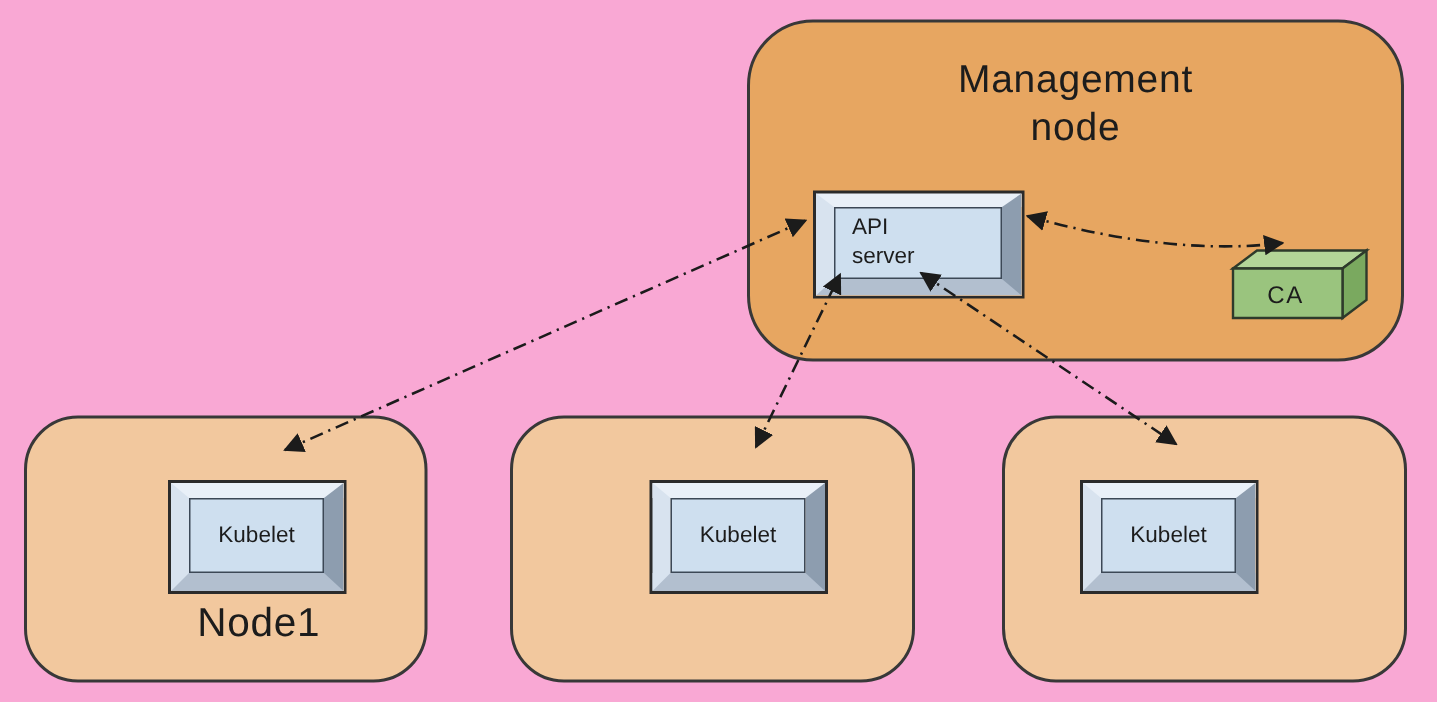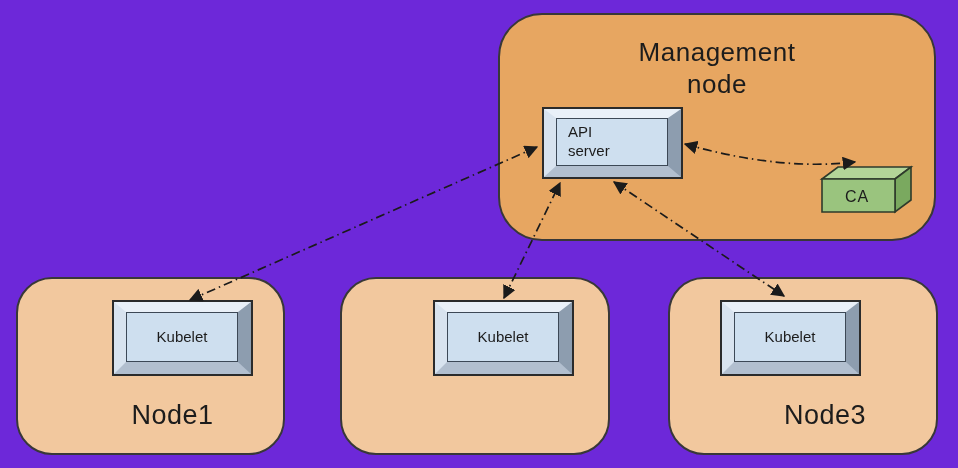--- a/index.html
+++ b/index.html
@@ -5,21 +5,21 @@
   html, body {
     margin: 0;
     padding: 0;
     background: #ffffff;
     font-family: "Liberation Sans", sans-serif;
   }
   .stage {
     position: relative;
     width: 958px;
     height: 468px;
-    background: #6d28d9;
+    background: #f9a8d4;
     overflow: hidden;
     color: var(--text, #1c1c1c);
   }
   .rounded-node {
     position: absolute;
     box-sizing: border-box;
     border: 2px solid var(--outline, #333333);
   }
   .management {
     left: 498px; top: 13px;
@@ -61,29 +61,30 @@
 
   
   .bevel {
     position: absolute;
     box-sizing: border-box;
     border-style: solid;
     border-color: var(--bevel-top, #E9F0F8) var(--bevel-right, #8D9DAF)
                   var(--bevel-bottom, #B2BFCF) var(--bevel-left, #D8E3EF);
     box-shadow: 0 0 0 2px #2b2b2b;
     background: transparent;
+    margin-top: 20px;
   }
   .api-box {
     left: 44px; top: 94px;
     width: 137px; height: 68px;
     border-width: 9px 13px 11px 12px;
   }
   .kubelet-box {
     top: 23px;
-    width: 137px; height: 72px;
+    width: 115px; height: 72px;
     border-width: 10px 13px 12px 12px;
   }
   .worker.n1 .kubelet-box { left: 96px; }
   .worker.n2 .kubelet-box { left: 93px; }
   .worker.n3 .kubelet-box { left: 52px; }
 
   .face {
     width: 100%; height: 100%;
     box-sizing: border-box;
     background: var(--box-face, #CEDFEF);
@@ -160,21 +161,20 @@
       </div>
     </div>
   </div>
 
   <div class="rounded-node worker n3">
     <div class="bevel kubelet-box">
       <div class="face">
         <span>Kubelet</span>
       </div>
     </div>
-    <div class="worker-label">Node3</div>
   </div>
 
   <svg class="arrows" width="958" height="468" viewBox="0 0 958 468">
     <defs>
       <marker id="ah" viewBox="0 0 10 10" refX="9" refY="5" markerWidth="8" markerHeight="8" orient="auto-start-reverse">
         <path d="M0,0 L10,5 L0,10 z" fill="#1b1b1b"></path>
       </marker>
     </defs>
     <path class="arrow" d="M 190 300 L 537 147" marker-start="url(#ah)" marker-end="url(#ah)"></path>
     <path class="arrow" d="M 504 298 L 560 183" marker-start="url(#ah)" marker-end="url(#ah)"></path>

